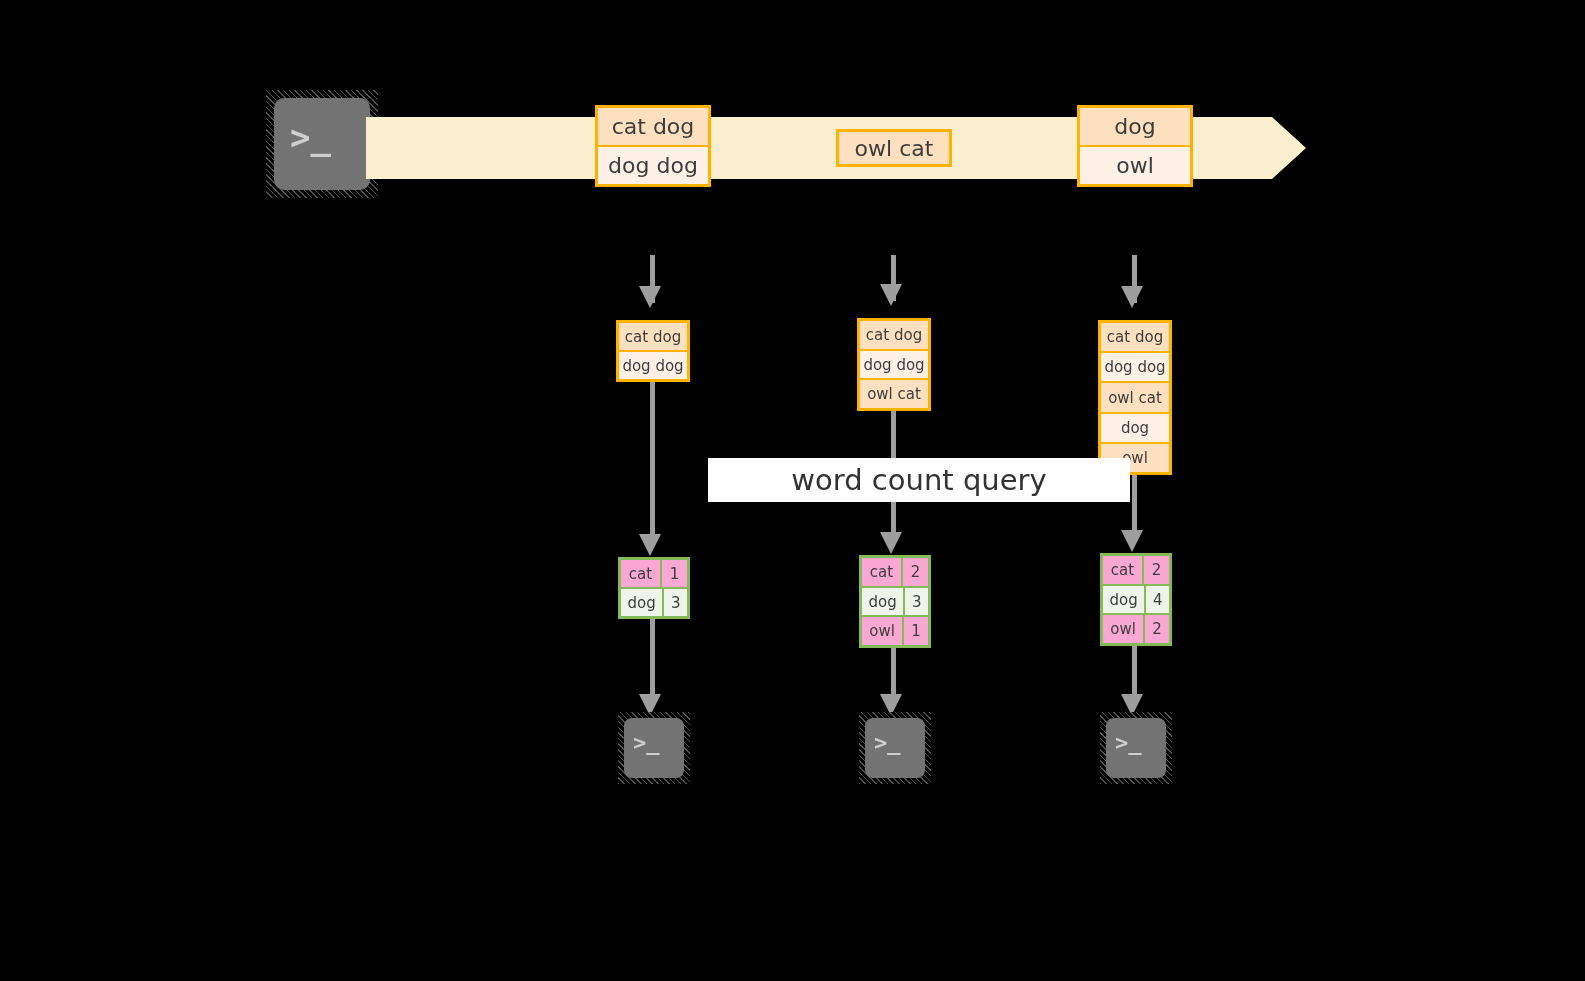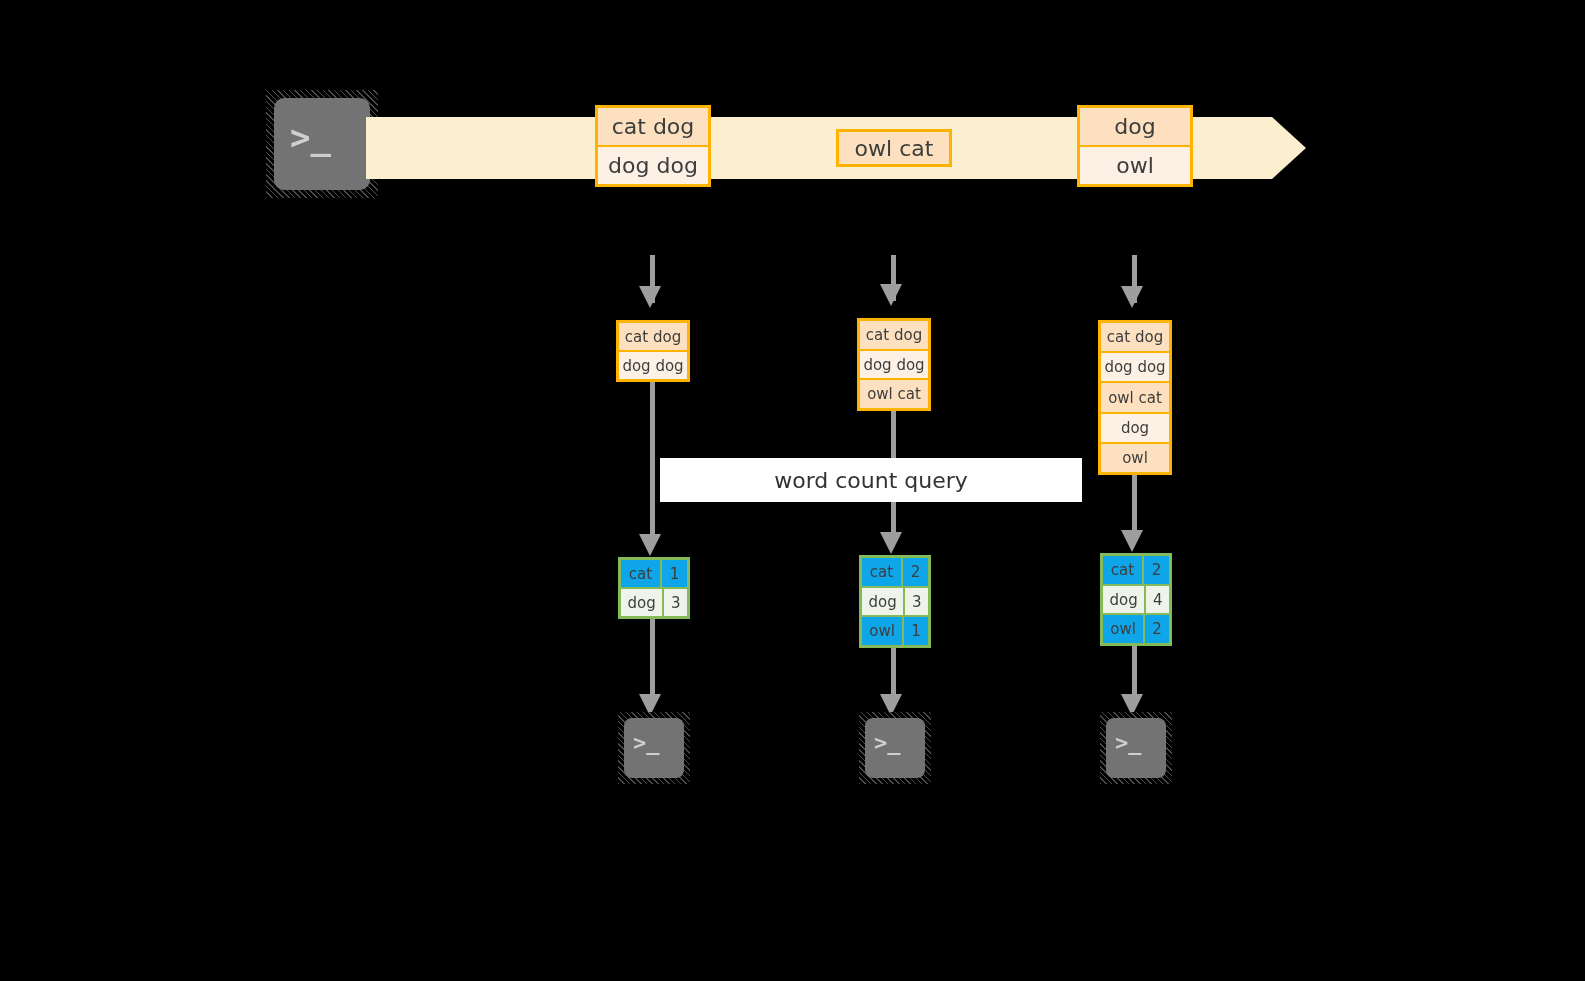--- a/index.html
+++ b/index.html
@@ -78,21 +78,21 @@
     white-space: nowrap;
     overflow: hidden;
   }
   .tbl.orange .cell.a { background: #fde0c0; }
   .tbl.orange .cell.b { background: #fdf1e6; }
 
   .tbl.green {
     border-color: #84ba58;
     background: #84ba58;
   }
-  .tbl.green .cell.a { background: #0ea5e9; }
+  .tbl.green .cell.a { background: #f9a8d4; }
   .tbl.green .cell.b { background: #eef4e9; }
   .tbl.green .cell { color: #3d3d3d; }
 
   
   .aline {
     position: absolute;
     background: #9e9e9e;
     width: 5px;
   }
   .aline.dashed {
@@ -272,15 +272,15 @@
   </div>
 
   <div class="aline" style="left:1132px; top:646px; height:48px;"></div>
   <div class="ahead" style="left:1121px; top:694px;"></div>
 
   <div class="terminal small" style="left:1100px; top:712px; width:72px; height:72px;">
     <div class="screen"></div>
     <div class="prompt" style="left:15px; top:20px; font-size:22px;">&gt;_</div>
   </div>
 
-  <div class="label-box" style="left:660px; top:458px; width:422px; height:44px; font-size:22px;">word count query</div>
+  <div class="label-box" style="left:708px; top:458px; width:422px; height:44px; font-size:29px;">word count query</div>
 
 </div>
 
 </body></html>

